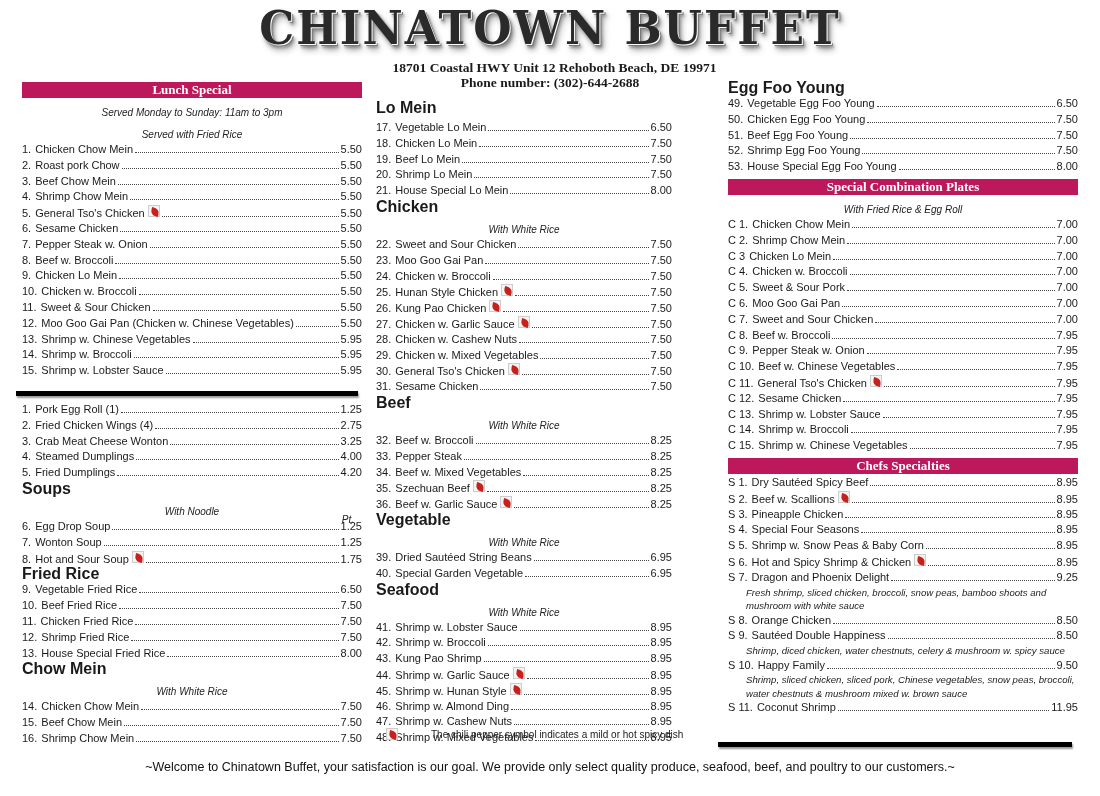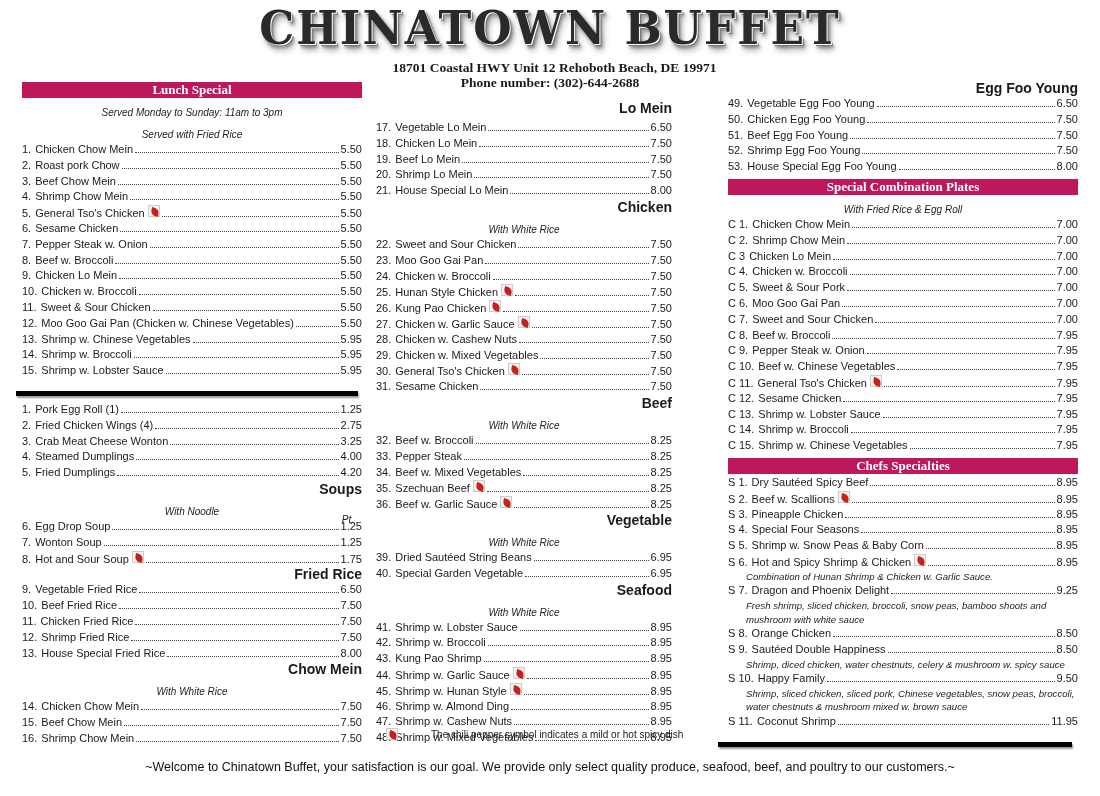--- a/index.html
+++ b/index.html
@@ -23,21 +23,21 @@
   .col { position: absolute; }
   .col.left { left: 22px; top: 82px; width: 340px; }
   .col.mid { left: 376px; top: 100px; width: 296px; }
   .col.right { left: 728px; top: 80px; width: 350px; }
 
   .bar {
     background: #be185d; color: #fff; text-align: center;
     font-family: "Liberation Serif", "DejaVu Serif", serif; font-weight: bold; font-size: 13px;
     height: 16px; line-height: 16px; margin: 0 0 1px 0;
   }
-  .sec-title { text-align: right; font-weight: bold; font-size: 14px; height: 16px; line-height: 16px; }
+  .sec-title { text-align: left; font-weight: bold; font-size: 16px; height: 16px; line-height: 16px; }
   .sec-sub { text-align: center; font-style: italic; font-size: 10px; height: 14px; line-height: 14px; color: #222; margin-top: 8px; }
 
   .item { display: flex; align-items: baseline; font-size: 11px; height: 15.8px; line-height: 15.8px; white-space: nowrap; }
   .item .num { display: inline-block; }
   .item .name { padding-left: 4px; }
   .item .dots { flex: 1; overflow: hidden; margin: 0 2px; border-bottom: 1px dotted #444; height: 11px; }
   .item .price { text-align: right; }
 
   .pepper {
     display: inline-block; width: 12px; height: 12px; margin-left: 3px; vertical-align: -2px;
@@ -672,21 +672,20 @@
         <span class="dots"></span>
         <span class="price">8.95</span>
       </div>
       <div class="item">
         <span class="num">S 6.</span>
         <span class="name">Hot and Spicy Shrimp &amp; Chicken</span>
         <span class="pepper"></span>
         <span class="dots"></span>
         <span class="price">8.95</span>
       </div>
-      <div class="desc indent">Combination of Hunan Shrimp &amp; Chicken w. Garlic Sauce.</div>
       <div class="item">
         <span class="num">S 7.</span>
         <span class="name">Dragon and Phoenix Delight</span>
         <span class="dots"></span>
         <span class="price">9.25</span>
       </div>
       <div class="desc indent">Fresh shrimp, sliced chicken, broccoli, snow peas, bamboo shoots and mushroom with white sauce</div>
       <div class="item">
         <span class="num">S 8.</span>
         <span class="name">Orange Chicken</span>

